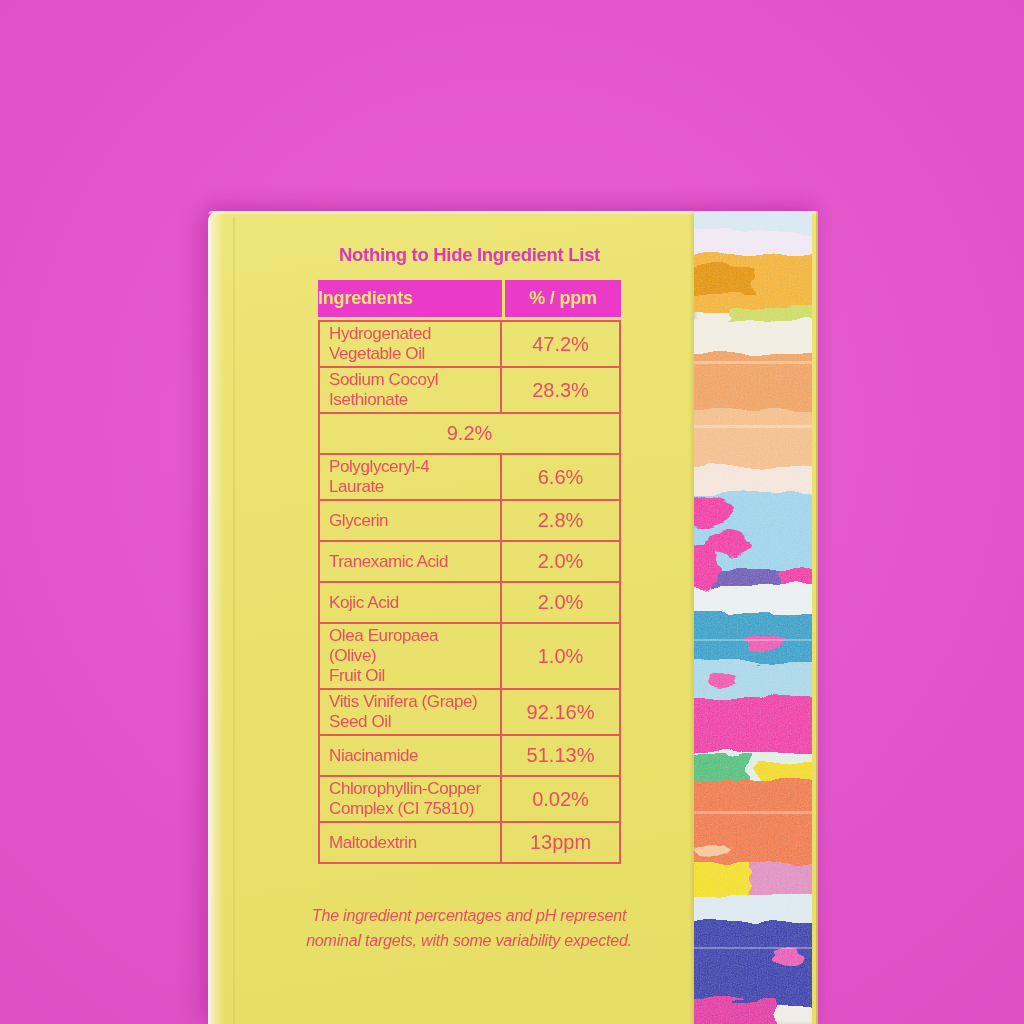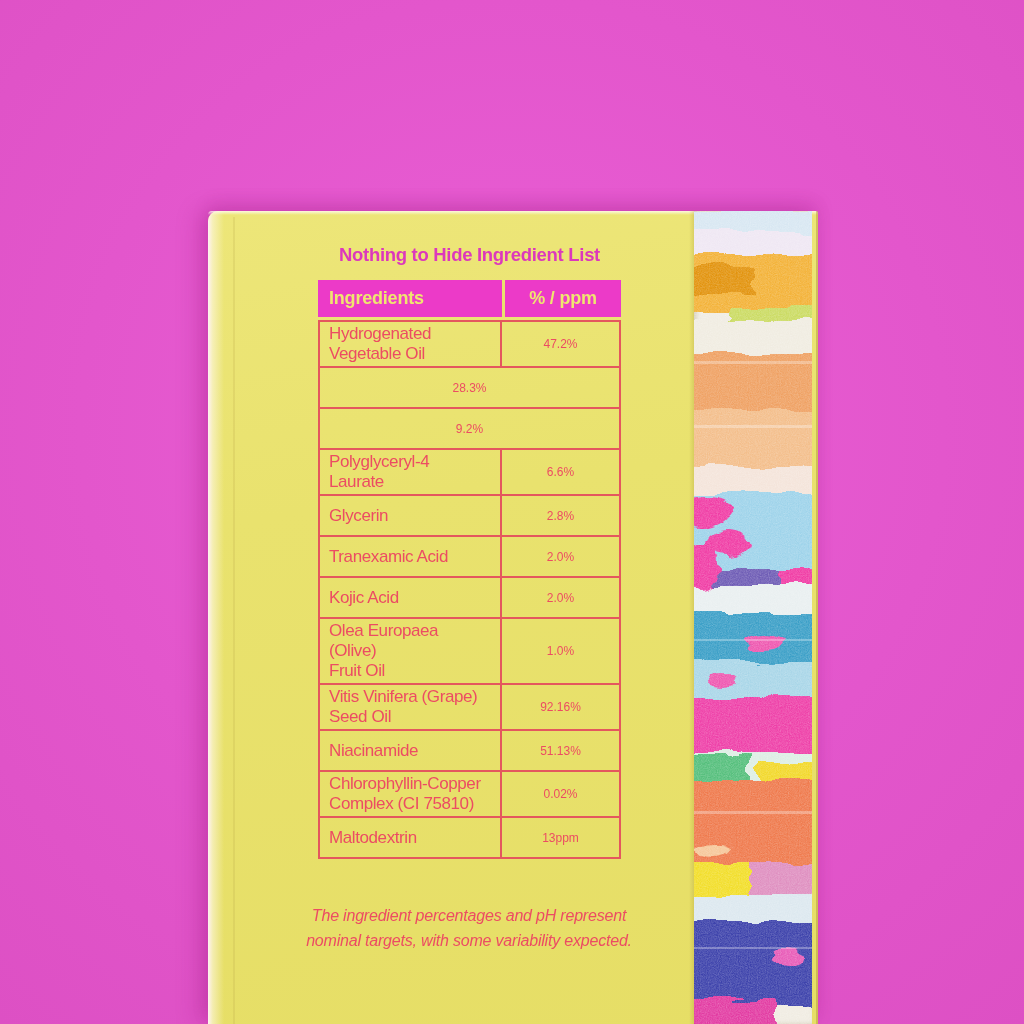--- a/index.html
+++ b/index.html
@@ -52,35 +52,35 @@
   .content{position:absolute;left:110px;top:0;width:303px;}
   .panel-title{
     margin-top:33px;text-align:center;font-weight:bold;
     font-size:18.5px;letter-spacing:-0.3px;color:#DC38BC;
   }
   .ing-table{margin-top:14px;}
   .t-header{
     display:flex;height:37px;align-items:center;
     background:#EC3AC8;color:#EFE66F;font-weight:bold;font-size:18px;letter-spacing:-0.2px;
   }
-  .t-header .h1{width:184px;padding-left:11px;box-sizing:border-box;}
+  .t-header .h1{width:184px;box-sizing:border-box;}
   .t-header .h2{flex:1;text-align:center;border-left:3px solid #E9E26E;align-self:stretch;display:flex;align-items:center;justify-content:center;}
   .t-gap{height:3px;}
   .t-grid{border:2px solid #E4575E;}
   .t-row{display:flex;min-height:39px;}
   .t-row + .t-row{border-top:2px solid #E4575E;}
   .cell{color:#EC4C63;}
   .cell.name{
     width:182px;box-sizing:border-box;border-right:2px solid #E4575E;
     padding:2px 16px 2px 9px;display:flex;align-items:center;
     font-size:17px;letter-spacing:-0.4px;line-height:20px;white-space:pre-line;
   }
   .cell.value{
     flex:1;display:flex;align-items:center;justify-content:center;
-    font-size:12px;letter-spacing:0;
+    font-size:20px;letter-spacing:0;
   }
   .footnote{
     position:absolute;left:61px;top:692px;width:400px;
     text-align:center;font-style:italic;font-size:16px;line-height:25px;
     letter-spacing:-0.2px;color:#EC4C63;white-space:pre-line;
   }
 </style>
 </head>
 <body>
 
@@ -101,20 +101,22 @@
         <div class="h2">% / ppm</div>
       </div>
       <div class="t-gap"></div>
       <div class="t-grid">
           <div class="t-row">
             <div class="cell name">Hydrogenated
 Vegetable Oil</div>
             <div class="cell value">47.2%</div>
           </div>
           <div class="t-row">
+            <div class="cell name">Sodium Cocoyl
+Isethionate</div>
             <div class="cell value">28.3%</div>
           </div>
           <div class="t-row">
             <div class="cell value">9.2%</div>
           </div>
           <div class="t-row">
             <div class="cell name">Polyglyceryl-4 Laurate</div>
             <div class="cell value">6.6%</div>
           </div>
           <div class="t-row">

